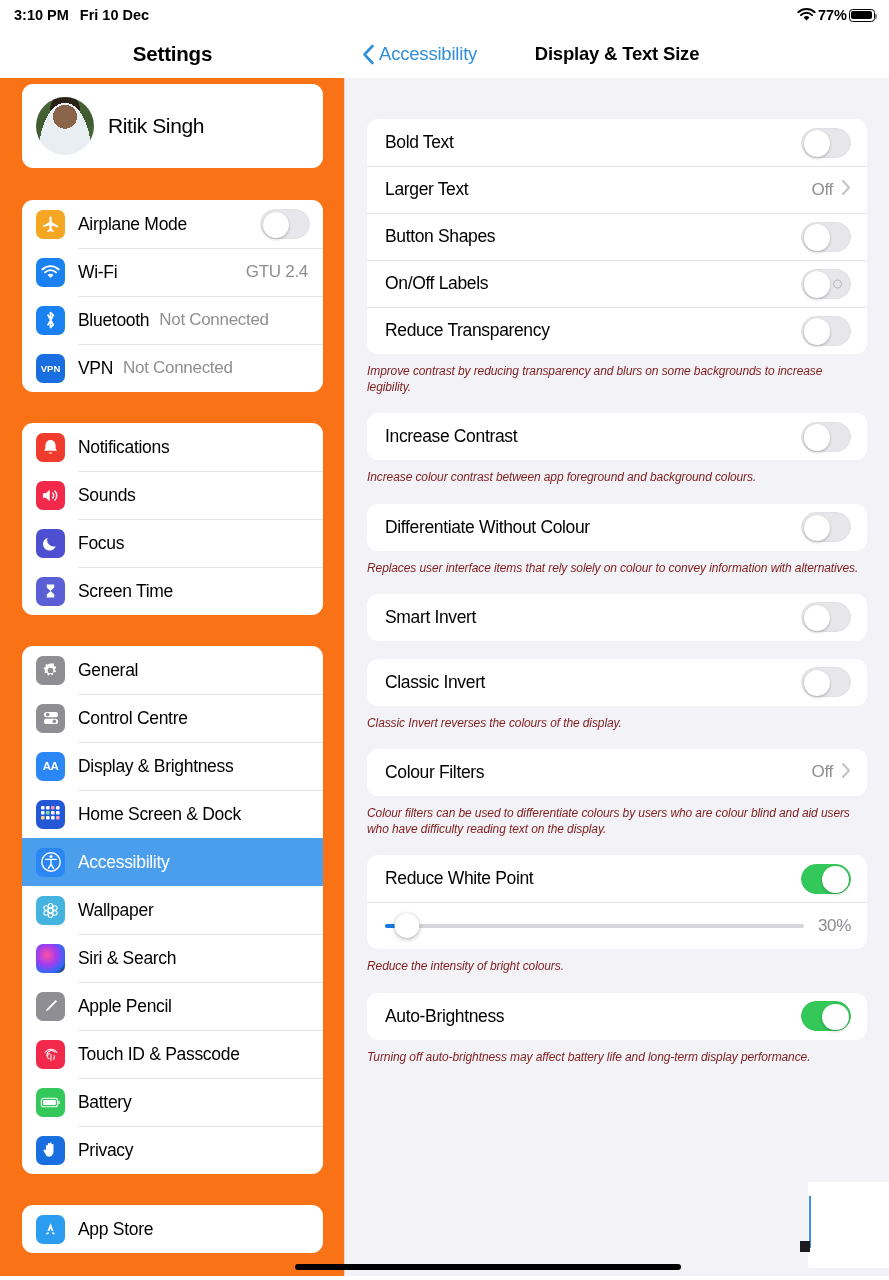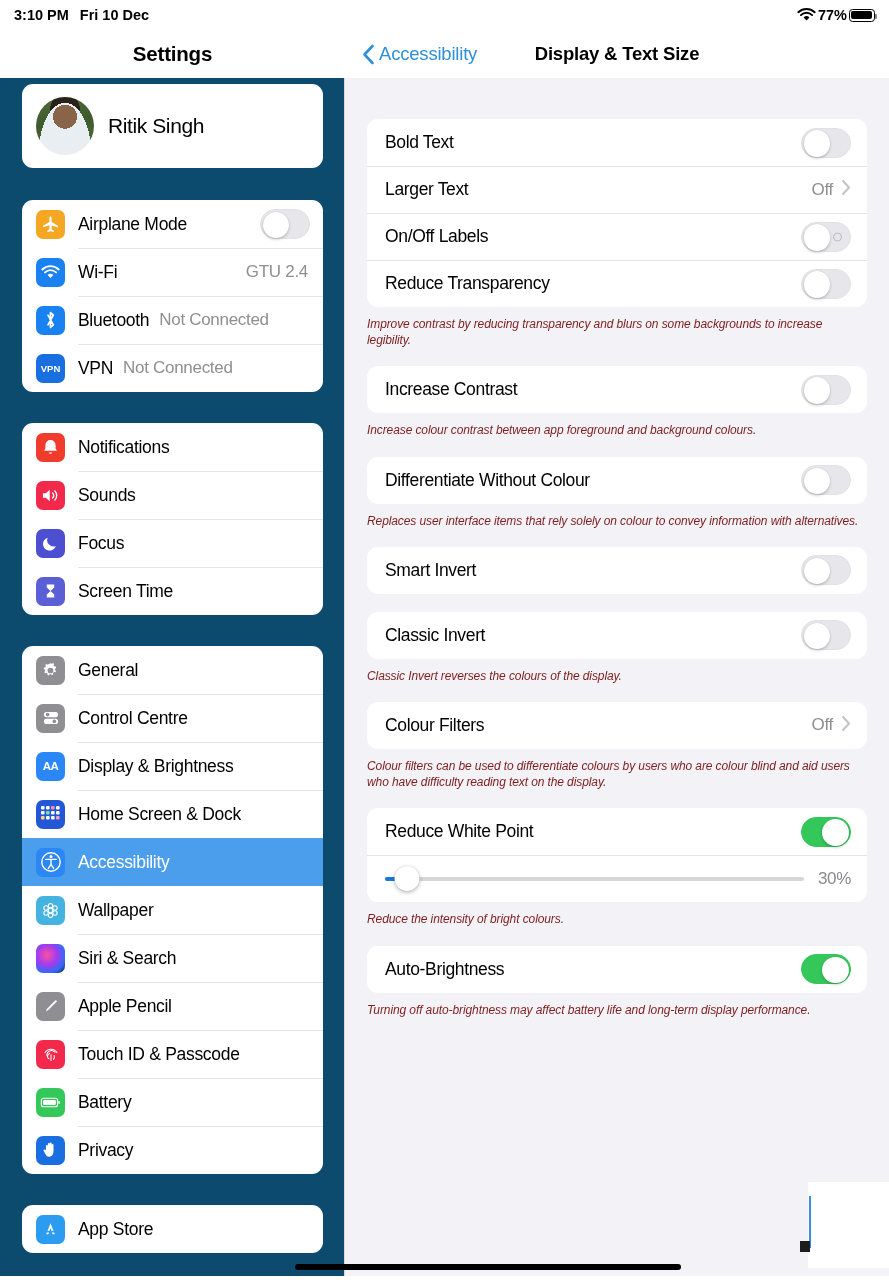--- a/index.html
+++ b/index.html
@@ -39,21 +39,21 @@
   }
   .chev-back { display:block; }
   .nav-right .title {
     position:absolute; left:0; right:0; text-align:center;
     font-size:18.5px; font-weight:700; color:#000; pointer-events:none; letter-spacing:-0.2px;
   }
 
   
   .sidebar {
     position:absolute; top:78px; left:0; width:345px; bottom:0;
-    background:#0c4a6e; overflow:hidden; z-index:5;
+    background:#f97316; overflow:hidden; z-index:5;
   }
   .sb-divider { position:absolute; top:30px; left:344px; width:1px; bottom:0; background:#d8d8de; z-index:17; }
 
   .sb-group {
     margin:0 22px 0 22px; background:#ffffff; border-radius:11px; overflow:hidden;
   }
   .sb-row {
     display:flex; align-items:center; min-height:48px; padding:0 13px 0 14px;
     position:relative; cursor:pointer;
   }
@@ -447,20 +447,26 @@
       <div class="m-row">
         <span class="m-label">Larger Text</span>
         <span class="m-value">Off</span>
         <span class="chev">
           <svg width="10" height="17" viewBox="0 0 10 17">
               <path d="M2 2 L8 8.5 L2 15" stroke="#c3c3c8" stroke-width="2" fill="none" stroke-linecap="round" stroke-linejoin="round"></path>
             </svg>
         </span>
       </div>
       <div class="m-row">
+        <span class="m-label">Button Shapes</span>
+        <span class="toggle">
+            <span class="knob"></span>
+          </span>
+      </div>
+      <div class="m-row">
         <span class="m-label">On/Off Labels</span>
         <span class="toggle">
             <span class="knob"></span>
             <span class="offmark"></span>
           </span>
       </div>
       <div class="m-row">
         <span class="m-label">Reduce Transparency</span>
         <span class="toggle">
             <span class="knob"></span>

